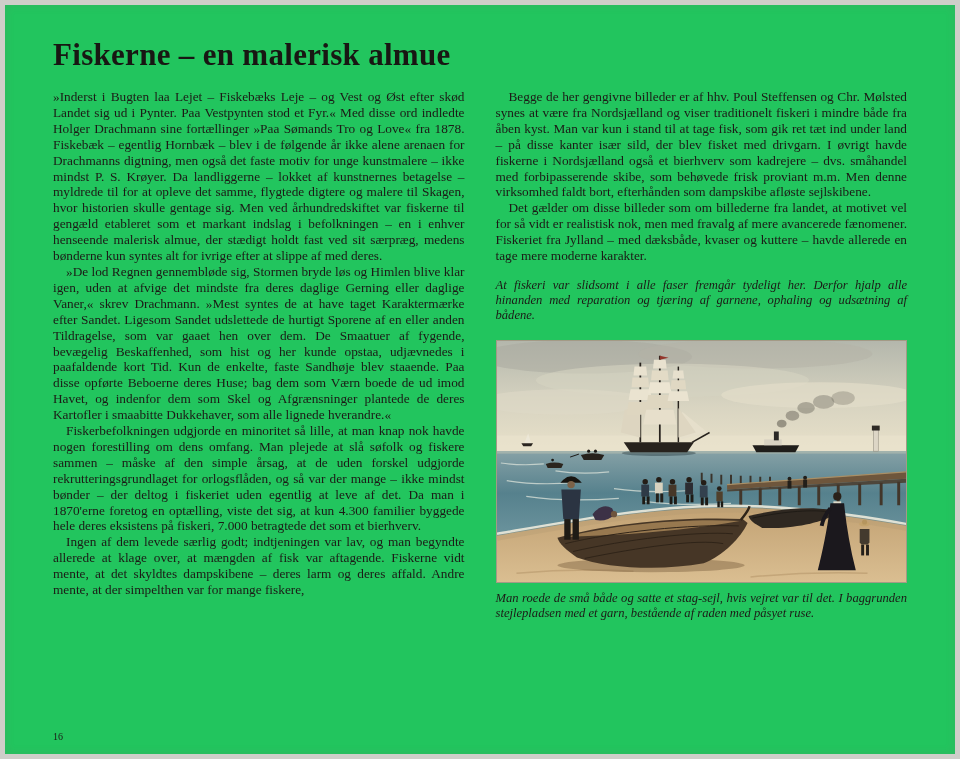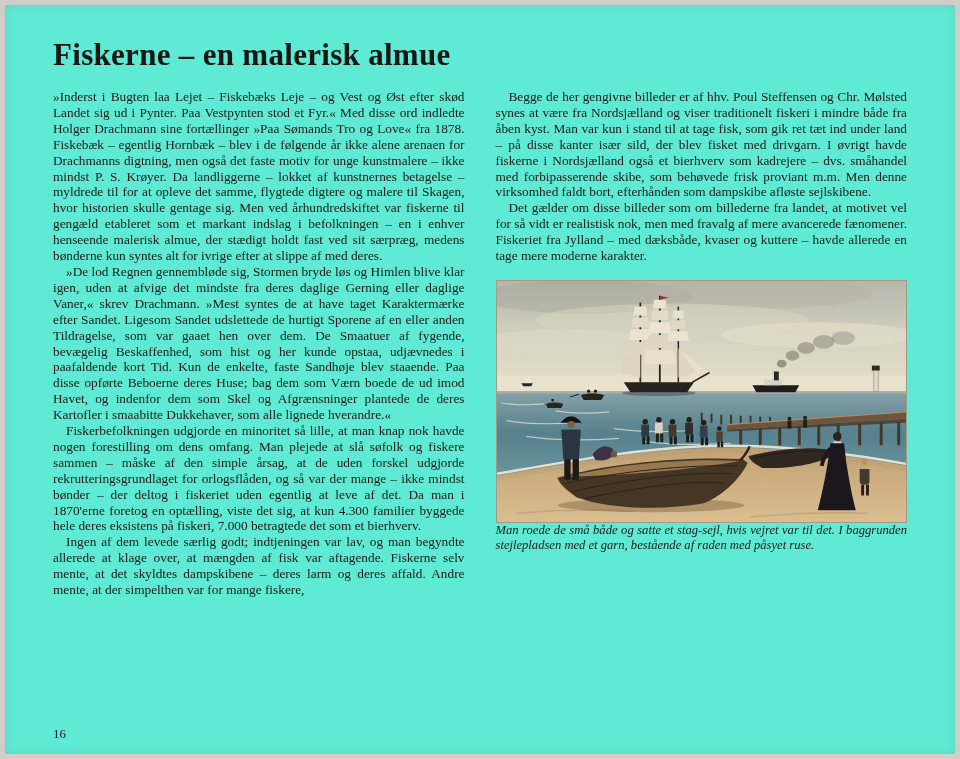--- a/index.html
+++ b/index.html
@@ -6,21 +6,21 @@
   html, body { margin: 0; padding: 0; }
   body {
     width: 960px; height: 759px;
     background: #cfcec9;
     font-family: "Liberation Serif", "DejaVu Serif", serif;
     position: relative;
     overflow: hidden;
   }
   .page {
     position: absolute; inset: 5px;
-    background: #5eead4;
+    background: #22c55e;
     padding: 30px 48px 0 48px;
     box-shadow: inset 0 0 10px rgba(120,115,100,0.18);
   }
   h1.title {
     margin: 2px 0 16px 0;
     font-size: 31px;
     font-weight: 700;
     color: #181713;
     letter-spacing: 0.3px;
   }
@@ -46,49 +46,51 @@
   figure.painting svg {
     display: block;
     width: 100%; height: 243px;
     border: 1px solid #a39a86;
     background: #dcd6c2;
   }
   figcaption {
     font-style: italic;
     font-size: 12.6px;
     line-height: 15.2px;
+    margin-top: 8px;
     text-align: justify;
   }
   .page-number {
     position: absolute;
     left: 48px; bottom: 12px;
-    font-size: 13px;
+    font-size: 10px;
     color: #1c1a16;
   }
 </style>
 </head>
 <body>
 
 <div class="page">
 
   <h1 class="title">Fiskerne – en malerisk almue</h1>
 
   <div class="columns">
 
     <div class="col">
       <p class="first">»Inderst i Bugten laa Lejet – Fiskebæks Leje – og Vest og Øst efter skød Landet sig ud i Pynter. Paa Vestpynten stod et Fyr.« Med disse ord indledte Holger Drachmann sine fortællinger »Paa Sømands Tro og Love« fra 1878. Fiskebæk – egentlig Hornbæk – blev i de følgende år ikke alene arenaen for Drachmanns digtning, men også det faste motiv for unge kunstmalere – ikke mindst P. S. Krøyer. Da landliggerne – lokket af kunstnernes betagelse – myldrede til for at opleve det samme, flygtede digtere og malere til Skagen, hvor historien skulle gentage sig. Men ved århundredskiftet var fiskerne til gengæld etableret som et markant indslag i befolkningen – en i enhver henseende malerisk almue, der stædigt holdt fast ved sit særpræg, medens bønderne kun syntes alt for ivrige efter at slippe af med deres.</p>
       <p>»De lod Regnen gennembløde sig, Stormen bryde løs og Himlen blive klar igen, uden at afvige det mindste fra deres daglige Gerning eller daglige Vaner,« skrev Drachmann. »Mest syntes de at have taget Karaktermærke efter Sandet. Ligesom Sandet udslettede de hurtigt Sporene af en eller anden Tildragelse, som var gaaet hen over dem. De Smaatuer af fygende, bevægelig Beskaffenhed, som hist og her kunde opstaa, udjævnedes i paafaldende kort Tid. Kun de enkelte, faste Sandhøje blev staaende. Paa disse opførte Beboerne deres Huse; bag dem som Værn boede de ud imod Havet, og indenfor dem som Skel og Afgrænsninger plantede de deres Kartofler i smaabitte Dukkehaver, som alle lignede hverandre.«</p>
       <p>Fiskerbefolkningen udgjorde en minoritet så lille, at man knap nok havde nogen forestilling om dens omfang. Man plejede at slå søfolk og fiskere sammen – måske af den simple årsag, at de uden forskel udgjorde rekrutteringsgrundlaget for orlogsflåden, og så var der mange – ikke mindst bønder – der deltog i fiskeriet uden egentlig at leve af det. Da man i 1870'erne foretog en optælling, viste det sig, at kun 4.300 familier byggede hele deres eksistens på fiskeri, 7.000 betragtede det som et bierhverv.</p>
-      <p>Ingen af dem levede særlig godt; indtjeningen var lav, og man begyndte allerede at klage over, at mængden af fisk var aftagende. Fiskerne selv mente, at det skyldtes dampskibene – deres larm og deres affald. Andre mente, at der simpelthen var for mange fiskere,</p>
+      <p>Ingen af dem levede særlig godt; indtjeningen var lav, og man begyndte allerede at klage over, at mængden af fisk var aftagende. Fiskerne vidt mente, at det skyldtes dampskibene – deres larm og deres affald. Andre mente, at der simpelthen var for mange fiskere,</p>
     </div>
 
     <div class="col">
       <p>Begge de her gengivne billeder er af hhv. Poul Steffensen og Chr. Mølsted synes at være fra Nordsjælland og viser traditionelt fiskeri i mindre både fra åben kyst. Man var kun i stand til at tage fisk, som gik ret tæt ind under land – på disse kanter især sild, der blev fisket med drivgarn. I øvrigt havde fiskerne i Nordsjælland også et bierhverv som kadrejere – dvs. småhandel med forbipasserende skibe, som behøvede frisk proviant m.m. Men denne virksomhed faldt bort, efterhånden som dampskibe afløste sejlskibene.</p>
       <p>Det gælder om disse billeder som om billederne fra landet, at motivet vel for så vidt er realistisk nok, men med fravalg af mere avancerede fænomener. Fiskeriet fra Jylland – med dæksbåde, kvaser og kuttere – havde allerede en tage mere moderne karakter.</p>
 
+      <p class="note">At fiskeri var slidsomt i alle faser fremgår tydeligt her. Derfor hjalp alle hinanden med reparation og tjæring af garnene, ophaling og udsætning af bådene.</p>
 
       <figure class="painting">
         <svg viewBox="0 0 420 245" preserveAspectRatio="none" role="img" aria-label="Maleri: fiskere ved åben kyst med robåde på stranden, anløbsbro, sejlskib og dampskib på havet">
           <defs>
             <linearGradient id="skyg" x1="0" x2="0" y1="0" y2="1">
               <stop offset="0%" stop-color="#b4b7ac"></stop>
               <stop offset="55%" stop-color="#d8d4c1"></stop>
               <stop offset="100%" stop-color="#eae2ca"></stop>
             </linearGradient>
             <linearGradient id="seag" x1="0" x2="0" y1="0" y2="1">

